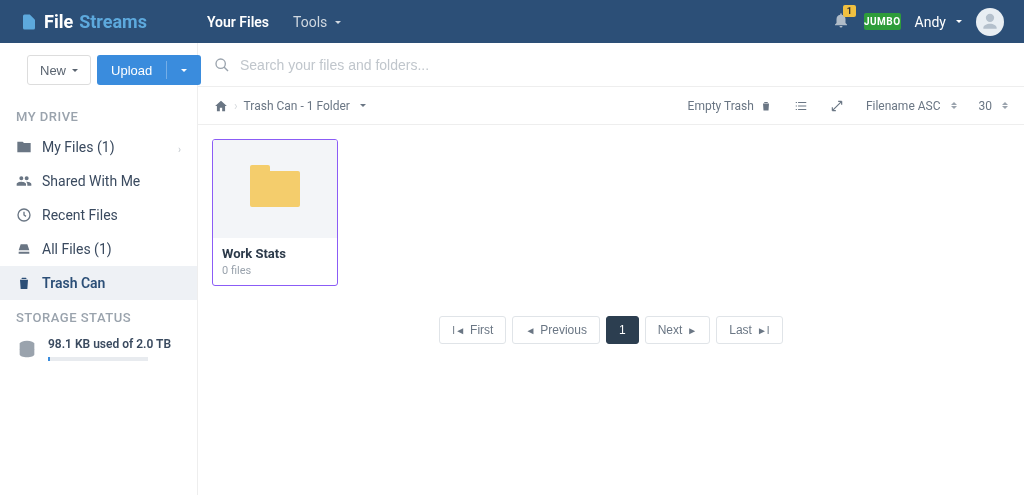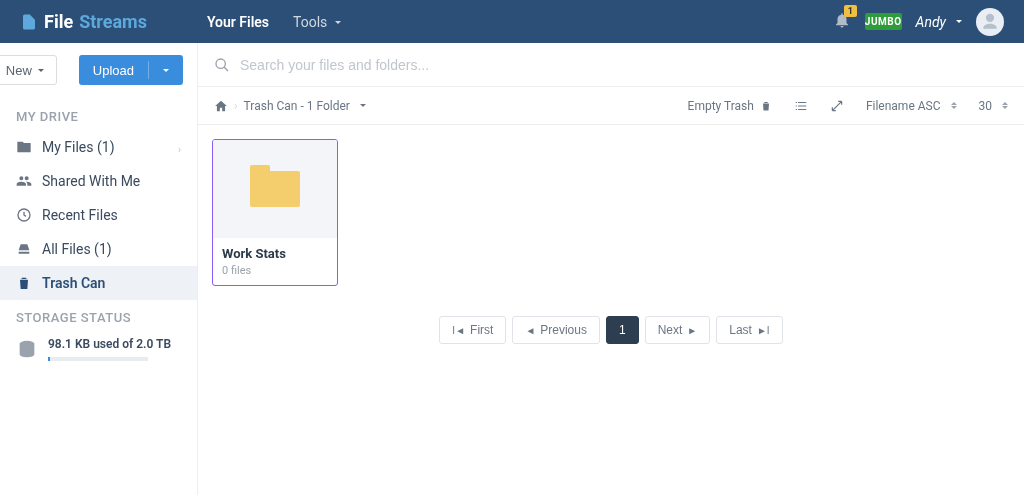--- a/index.html
+++ b/index.html
@@ -11,29 +11,29 @@
 .logo .file-icon-svg { color: #5da9dd; }
 .logo .word1 { color: #fff; }
 .logo .word2 { color: #5da9dd; }
 .nav { display: flex; gap: 24px; align-items: center; }
 .nav-item { color: #d0d8e0; cursor: pointer; font-size: 14px; padding: 4px 0; }
 .nav-item.active { color: #fff; font-weight: 600; }
 .header-right { margin-left: auto; display: flex; align-items: center; gap: 14px; }
 .bell-wrap { position: relative; color: #b0bcc8; }
 .bell-badge { position: absolute; top: -6px; right: -6px; background: #f0c040; color: #333; font-size: 9px; font-weight: bold; padding: 1px 4px; border-radius: 2px; }
 .jumbo { background: #2e9c3a; color: #fff; font-size: 10px; font-weight: 700; padding: 3px 0; border-radius: 2px; letter-spacing: 0.5px; }
-.user { display: flex; align-items: center; gap: 6px; color: #fff; cursor: pointer; font-size: 14px; font-style: italic; }
+.user { display: flex; align-items: center; gap: 6px; color: #fff; cursor: pointer; font-size: 14px; }
 .avatar { width: 28px; height: 28px; background: #e8eef3; border-radius: 50%; display: flex; align-items: center; justify-content: center; }
 
 
 .body-wrap { display: flex; height: calc(504px - 52px); }
 
 
 .sidebar { width: 198px; border-right: 1px solid #eee; padding: 12px 0; background: #fff; }
-.sidebar-actions { display: flex; gap: 22px; padding: 0 14px 14px 14px; justify-content: flex-end; }
+.sidebar-actions { display: flex; gap: 6px; padding: 0 14px 14px 27px; }
 .btn { display: inline-flex; align-items: center; justify-content: center; font-size: 13px; border-radius: 3px; cursor: pointer; }
 .btn-new { border: 1px solid #ddd; background: #fff; color: #5a6470; padding: 6px 12px; }
 .btn-upload { background: #3a8cdd; color: #fff; border: none; padding: 6px 14px; display: flex; align-items: center; gap: 10px; }
 .btn-upload .divider { width: 1px; height: 18px; background: rgba(255,255,255,0.3); margin-left: 4px; }
 
 .side-section-title { font-size: 13px; color: #9aa3ad; letter-spacing: 0.5px; padding: 10px 16px 6px 16px; font-weight: 500; }
 .side-item { display: flex; align-items: flex-end; gap: 10px; padding: 9px 16px; color: #3a4a5f; cursor: pointer; font-size: 14px; }
 .side-item .chev { margin-left: auto; color: #c0c6cc; font-size: 10px; }
 .side-item.active { background: #eef1f5; color: #2c4f77; font-weight: 600; }
 .side-item svg, .side-item .icon { width: 16px; color: #6a7684; flex-shrink:0; }

